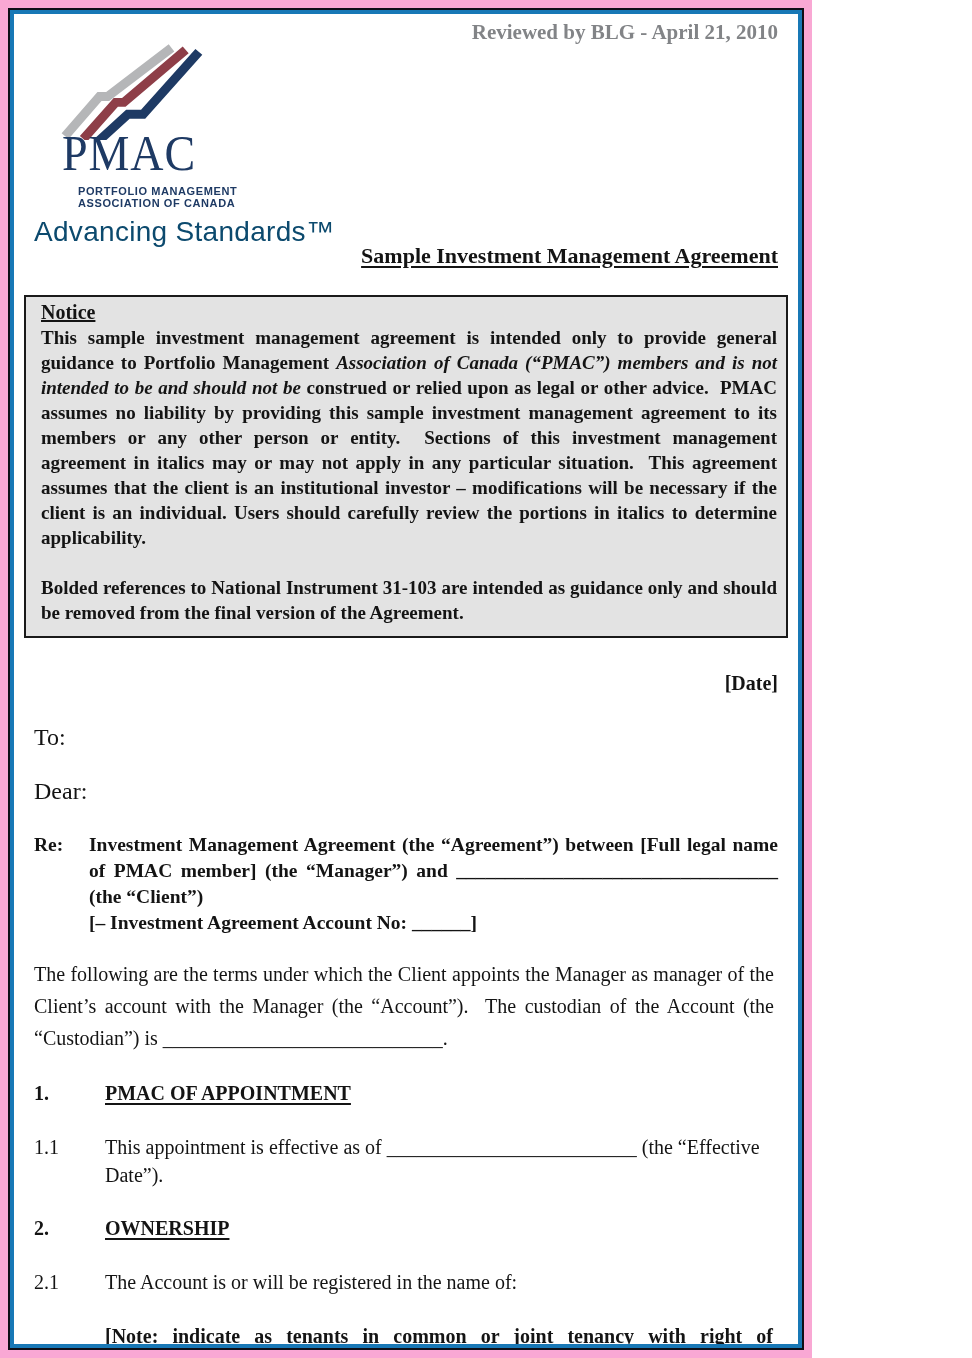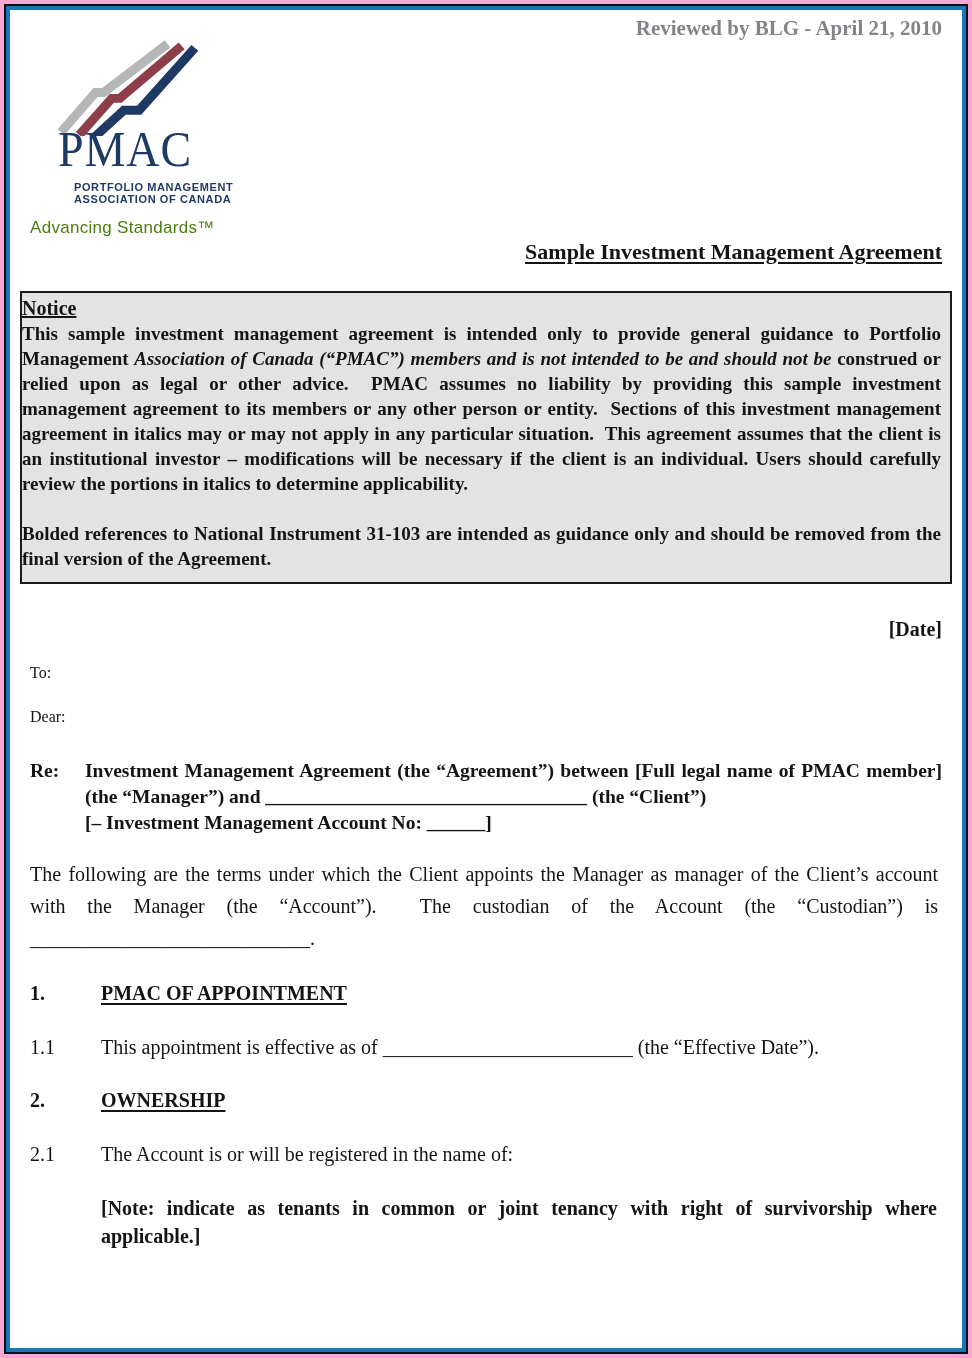--- a/index.html
+++ b/index.html
@@ -1,18 +1,18 @@
 <!DOCTYPE html>
 <html><head>
 <meta charset="utf-8">
 <style>
   html, body { margin: 0; padding: 0; background: #ffffff; }
   .page {
-    width: 972px; height: 1358px; box-sizing: border-box;
-    border: 4px solid #f9a8d4;
+    width: 812px; height: 1358px; box-sizing: border-box;
+    border: 8px solid #f9a8d4;
   }
   .page-mid { height: 100%; box-sizing: border-box; border: 2px solid #0e0e16; }
   .page-inner {
     height: 100%; box-sizing: border-box; border: 4px solid #1878b6;
     background: #ffffff; overflow: hidden; position: relative;
     font-family: "Liberation Serif", serif; color: #141414;
   }
   .content { padding: 4px 20px 0 20px; }
 
   .review-stamp {
@@ -31,43 +31,43 @@
     font-family: "Liberation Serif", serif;
   }
   .logo-caption {
     position: absolute; left: 44px; top: 153px;
     font-family: "Liberation Sans", sans-serif; font-weight: bold;
     font-size: 11px; line-height: 12px; letter-spacing: 0.6px; color: #1e3a64;
   }
   .logo-tagline {
     position: absolute; left: 0px; top: 188px;
     font-family: "Liberation Sans", sans-serif;
-    font-size: 17px; line-height: 24px; color: #4d7c0f; letter-spacing: 0.3px;
+    font-size: 28px; line-height: 24px; color: #0c4a6e; letter-spacing: 0.3px;
   }
 
   .doc-title {
     margin: 0; text-align: right; font-size: 22px; line-height: 28px;
     font-weight: bold; text-decoration: underline;
     text-decoration-thickness: 2px; text-underline-offset: 3px;
   }
 
   .notice-box {
     margin: 25px -10px 0 -10px;
     border: 2px solid #1a1a1a; background: #e3e3e3;
-    padding: 3px 9px 11px 0;
+    padding: 3px 9px 11px 15px;
     font-weight: bold; font-size: 19px; line-height: 25px;
   }
   .notice-heading { font-size: 20px; }
   .notice-heading span { text-decoration: underline; text-decoration-thickness: 2px; }
   .box-para { margin: 0; text-align: justify; white-space: pre-wrap; }
   .box-para + .box-para { margin-top: 25px; }
   .box-para .ital { font-style: italic; }
 
   .date-line { margin-top: 32px; text-align: right; font-weight: bold; font-size: 20px; line-height: 26px; }
-  .salutation { margin: 18px 0 0 0; font-size: 16px; line-height: 26px; }
+  .salutation { margin: 28px 0 0 0; font-size: 24px; line-height: 26px; }
 
   .re-row { display: flex; margin-top: 28px; font-weight: bold; font-size: 19.5px; line-height: 26px; justify-content: flex-end; }
   .re-label { width: 55px; flex: none; }
   .re-body { flex: 1; }
   .re-text { text-align: justify; white-space: pre-wrap; }
   .re-account { white-space: pre-wrap; }
 
   .intro-para {
     margin: 22px 4px 0 0; font-size: 20px; line-height: 32px;
     text-align: justify; white-space: pre-wrap;
@@ -122,21 +122,21 @@
 
         <div class="date-line">[Date]</div>
 
         <p class="salutation">To:</p>
         <p class="salutation">Dear:</p>
 
         <div class="re-row">
           <div class="re-label">Re:</div>
           <div class="re-body">
             <div class="re-text">Investment Management Agreement (the “Agreement”) between [Full legal name of PMAC member] (the “Manager”) and _________________________________ (the “Client”)</div>
-            <div class="re-account">[– Investment Management Account No: ______]</div>
+            <div class="re-account">[– Investment Agreement Account No: ______]</div>
           </div>
         </div>
 
         <p class="intro-para">The following are the terms under which the Client appoints the Manager as manager of the Client’s account with the Manager (the “Account”).  The custodian of the Account (the “Custodian”) is ____________________________.</p>
 
         <div class="section-row">
           <div class="num">1.</div>
           <div class="heading">PMAC OF APPOINTMENT</div>
         </div>
 

